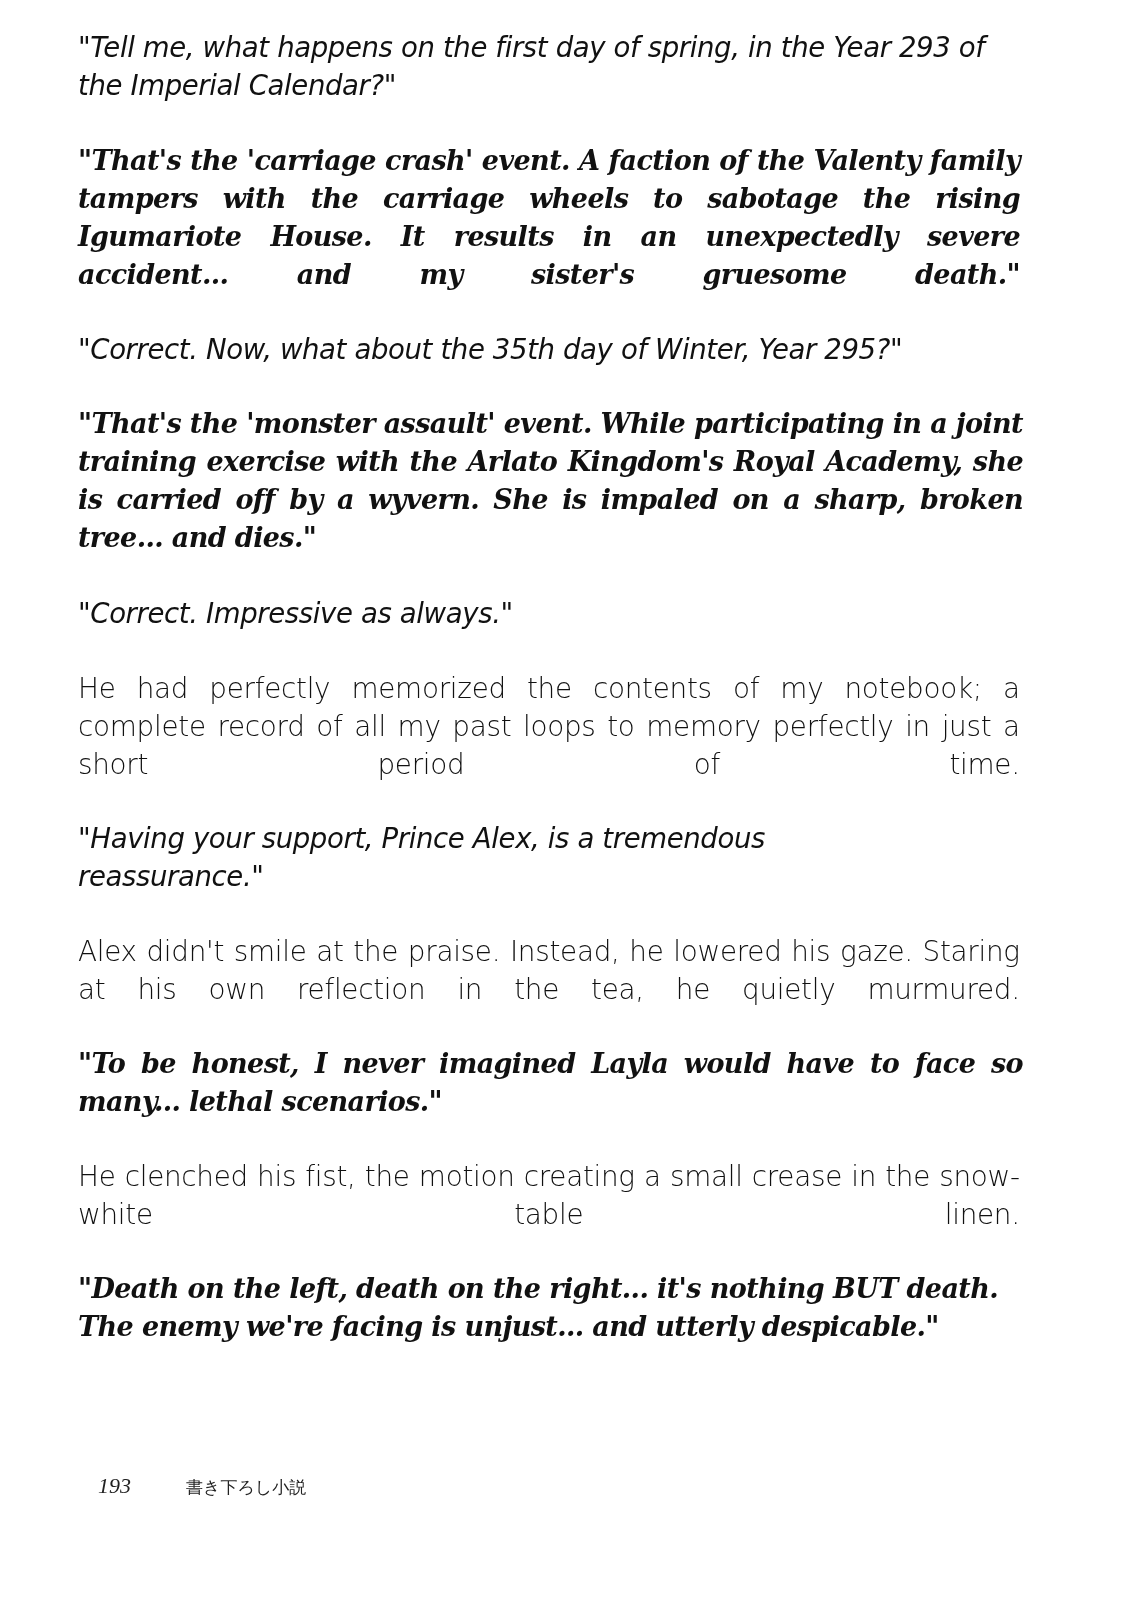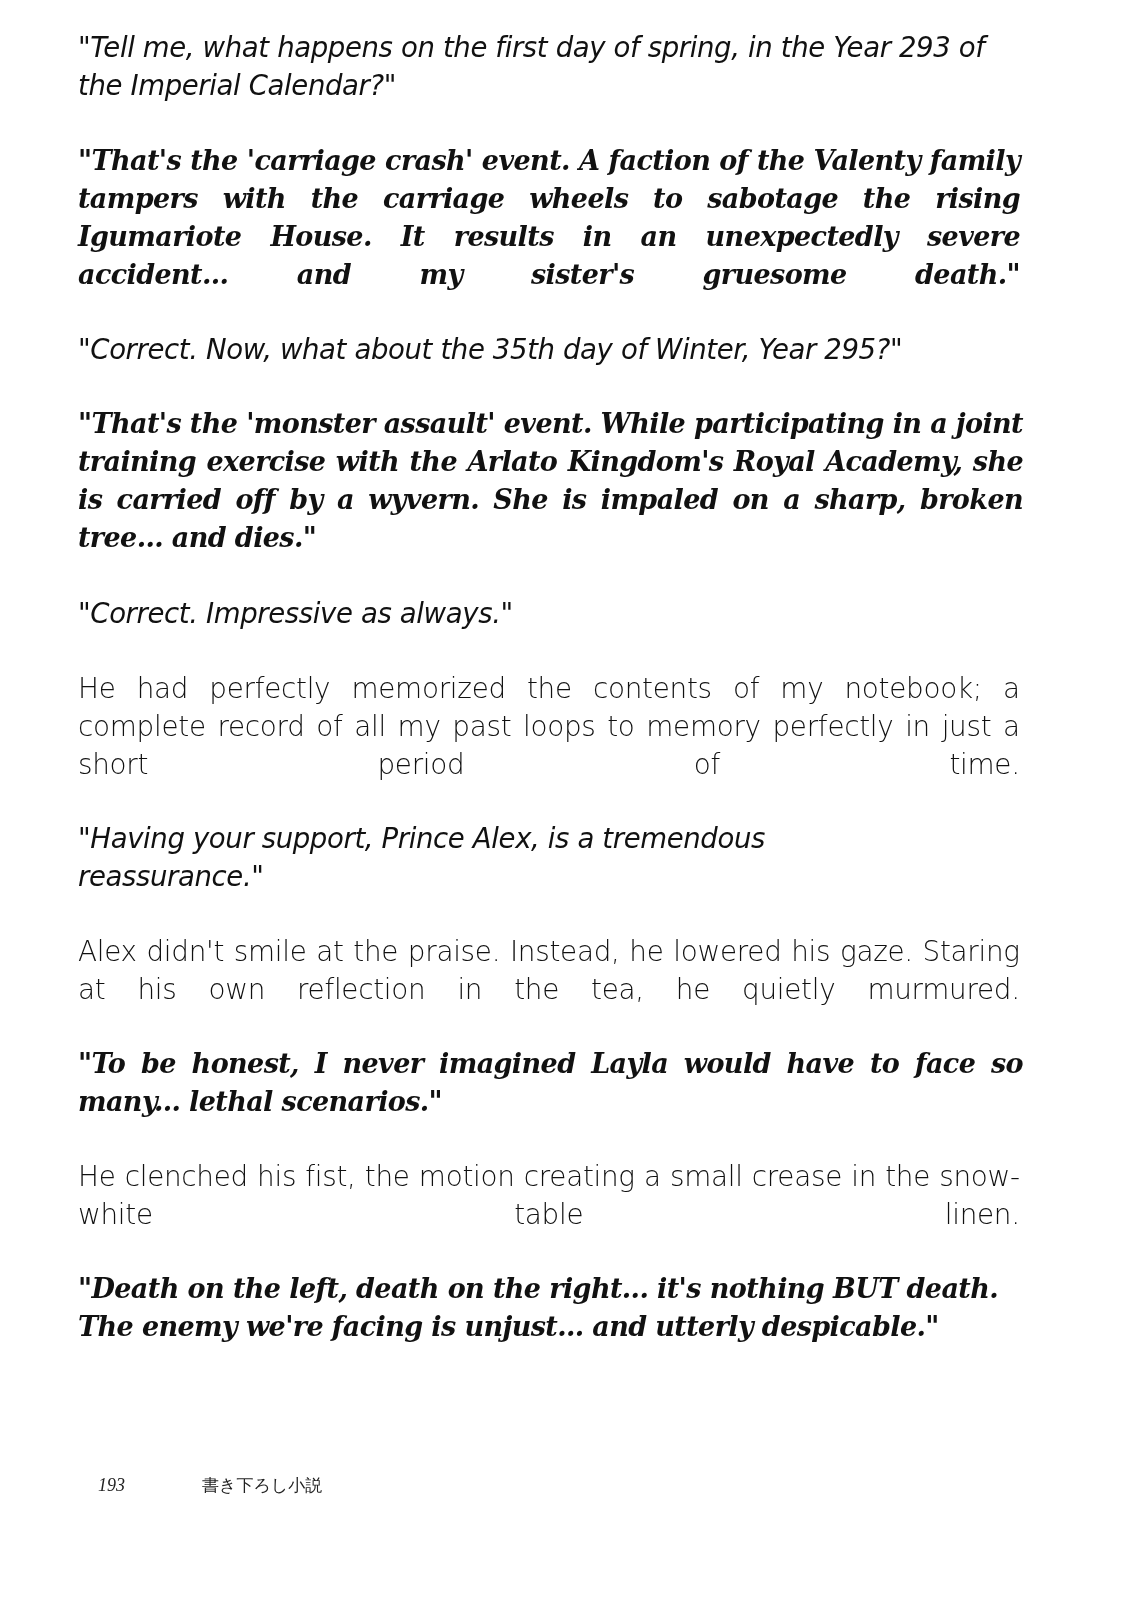--- a/index.html
+++ b/index.html
@@ -3,22 +3,22 @@
   <meta charset="utf-8">
   <style>
     html, body { margin: 0; padding: 0; background: #ffffff; }
     body { width: 1125px; height: 1600px; position: relative; overflow: hidden; color: #111; }
     .para { margin: 0; }
     .narr { font-family: "DejaVu Sans", sans-serif; font-weight: 300; font-size: 29px; line-height: 38px; text-align: justify; text-align-last: justify; letter-spacing: -0.3px; transform: scaleX(0.96); transform-origin: left top; width: 981px; }
     .ital { font-family: "DejaVu Sans", sans-serif; font-style: italic; font-size: 29px; line-height: 38px; letter-spacing: -0.4px; transform: scaleX(0.95); transform-origin: left top; width: 990px; }
     .bold { font-family: "DejaVu Serif", serif; font-weight: bold; font-style: italic; font-size: 27px; line-height: 38px; text-align: justify; letter-spacing: -0.6px; }
     .bold.j { text-align-last: justify; }
     .footer { position: absolute; top: 1473px; left: 98px; font-size: 20px; color: #222; }
-    .pnum { font-family: "Liberation Serif", serif; font-style: italic; font-size: 18px; }
-    .ftitle { font-family: "DejaVu Sans", sans-serif; font-size: 17px; margin-left: 72px; }
+    .pnum { font-family: "Liberation Serif", serif; font-style: italic; font-size: 22px; }
+    .ftitle { font-family: "DejaVu Sans", sans-serif; font-size: 17px; margin-left: 50px; }
   </style>
 </head>
 <body>
 
 <div>
   <p class="para ital" style="position:absolute;left:78px;top:28px;width:990px;">"Tell me, what happens on the first day of spring, in the Year 293 of the Imperial Calendar?"</p>
   <p class="para bold j" style="position:absolute;left:78px;top:142px;width:942px;">"That's the 'carriage crash'  event. A faction of the Valenty family  tampers with the carriage wheels to sabotage the rising Igumariote House. It results in an unexpectedly severe accident... and my sister's gruesome death."</p>
   <p class="para ital" style="position:absolute;left:78px;top:330px;">"Correct. Now, what about the 35th day of Winter, Year 295?"</p>
   <p class="para bold" style="position:absolute;left:78px;top:405px;width:945px;">"That's the 'monster assault' event. While participating in a joint training exercise with the Arlato Kingdom's Royal Academy, she is carried off by a wyvern. She is impaled on a sharp, broken tree... and dies."</p>
   <p class="para ital" style="position:absolute;left:78px;top:594px;">"Correct. Impressive as always."</p>

